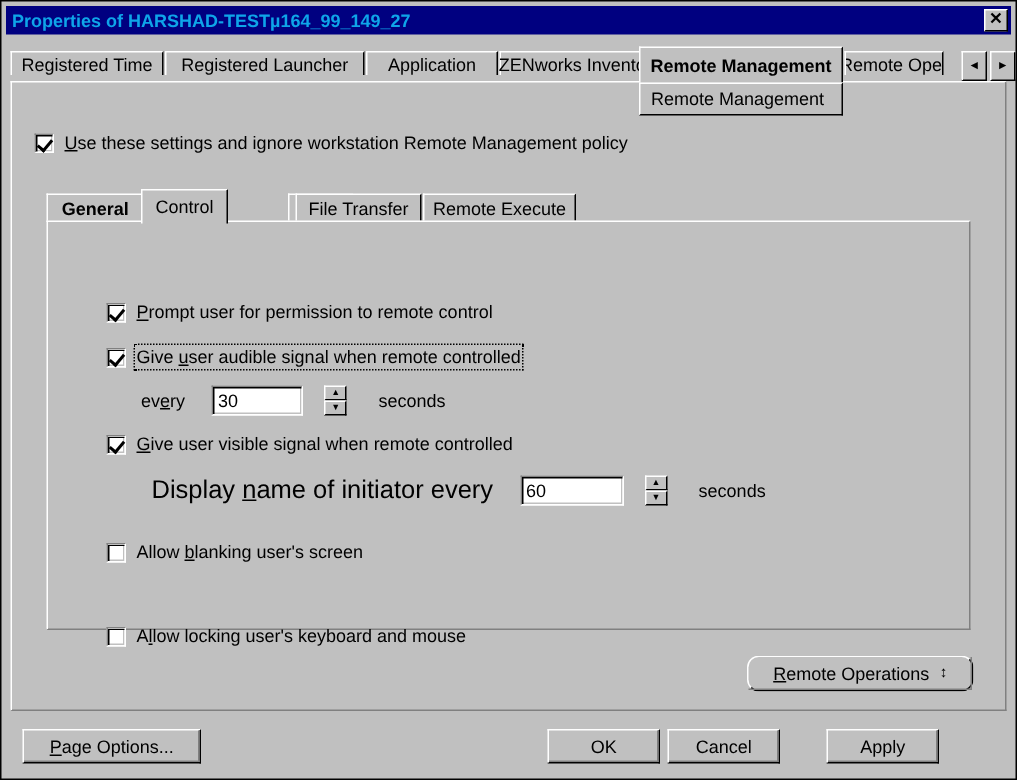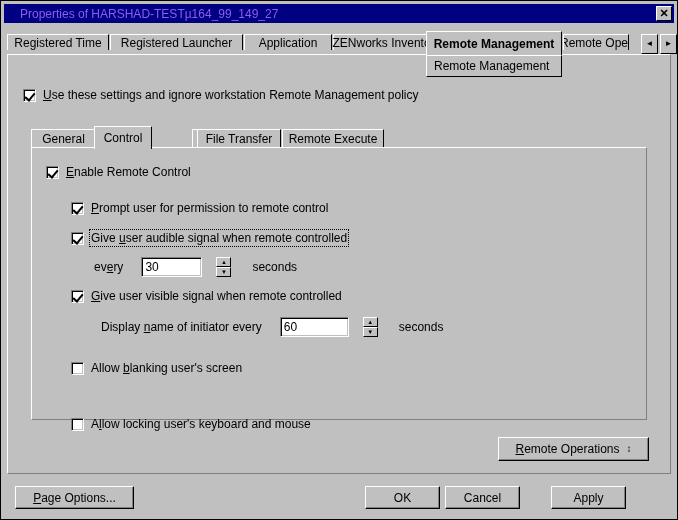--- a/index.html
+++ b/index.html
@@ -32,26 +32,25 @@
     height: 19px;
     background: #000080;
     display: flex;
     align-items: center;
     justify-content: space-between;
     box-sizing: border-box;
     padding-left: 4px;
     padding-right: 2px;
   }
   .title-text {
-    color: #8b5cf6;
-    font-size: 12px;
-    font-weight: normal;
+    color: #0ea5e9;
+    font-size: 12px;
+    font-weight: bold;
     white-space: nowrap;
     letter-spacing: 0px;
-    margin-left: 12px;
   }
   .title-close {
     width: 16px;
     height: 15px;
     background: #c0c0c0;
     border-top: 1px solid #ffffff;
     border-left: 1px solid #ffffff;
     border-right: 1px solid #000000;
     border-bottom: 1px solid #000000;
     box-sizing: border-box;
@@ -371,43 +370,39 @@
   </div>
 
   <div class="client"></div>
 
   <div class="chk" style="left:22px; top:87px;">
     <span class="chkbox checked"></span>
     <span class="chk-label"><span></span><u>U</u><span>se these settings and ignore workstation Remote Management policy</span></span>
   </div>
 
   <div class="inner-tabs">
-    <div class="itab" style="left:0px; width:65px;">
+    <div class="itab" style="left:0px; width:65px;font-weight:bold;">
       <span>General</span>
     </div>
     <div class="itab active" style="left:63px; width:58px;">
       <span>Control</span>
     </div>
     <div class="itab" style="left:121px; width:44px;margin-left:40px;">
       <span>View</span>
     </div>
     <div class="itab" style="left:166px; width:84px;">
       <span>File Transfer</span>
     </div>
     <div class="itab" style="left:251px; width:102px;">
       <span>Remote Execute</span>
     </div>
   </div>
 
   <div class="inner-panel"></div>
 
-  <div class="chk" style="left:45px; top:164px;">
-    <span class="chkbox checked"></span>
-    <span class="chk-label"><span></span><u>E</u><span>nable Remote Control</span></span>
-  </div>
 
   <div class="chk" style="left:70px; top:200px;">
     <span class="chkbox checked"></span>
     <span class="chk-label"><span></span><u>P</u><span>rompt user for permission to remote control</span></span>
   </div>
 
   <div class="chk focused" style="left:70px; top:230px;">
     <span class="chkbox checked"></span>
     <span class="chk-label"><span>Give </span><u>u</u><span>ser audible signal when remote controlled</span></span>
   </div>
@@ -427,21 +422,21 @@
     </span>
     <span style="font-size:12px; margin-left:9px;">seconds</span>
   </div>
 
   <div class="chk" style="left:70px; top:288px;">
     <span class="chkbox checked"></span>
     <span class="chk-label"><span></span><u>G</u><span>ive user visible signal when remote controlled</span></span>
   </div>
 
   <div class="field-group" style="left:100px; top:316px;">
-    <span style="font-size:12px; margin-right:6px;"><span>Display </span><u>n</u><span>ame of initiator every</span></span>
+    <span style="font-size:17px; margin-right:6px;"><span>Display </span><u>n</u><span>ame of initiator every</span></span>
     <span class="textfield" style="width:69px;">
         <span>60</span>
       </span>
     <span class="spinner">
       <span class="spin-half">
           <span class="gl">▲</span>
         </span>
       <span class="spin-half">
           <span class="gl">▼</span>
         </span>
@@ -452,21 +447,21 @@
   <div class="chk" style="left:70px; top:360px;">
     <span class="chkbox"></span>
     <span class="chk-label"><span>Allow </span><u>b</u><span>lanking user's screen</span></span>
   </div>
 
   <div class="chk" style="left:70px; top:416px;">
     <span class="chkbox"></span>
     <span class="chk-label"><span>A</span><u>l</u><span>low locking user's keyboard and mouse</span></span>
   </div>
 
-  <div class="btn" style="left:497px; top:436px; width:151px; height:24px;">
+  <div class="btn" style="left:497px; top:436px; width:151px; height:24px;border-radius:8px;">
     <span class="inner-edge"></span>
     <span><span></span><u>R</u><span>emote Operations</span></span>
     <span class="btn-glyph">↕</span>
   </div>
 
   <div class="bottombar">
     <div class="btn" style="left:11px; top:9px; width:119px; height:23px;">
       <span class="inner-edge"></span>
       <span><span></span><u>P</u><span>age Options...</span></span>
     </div>

